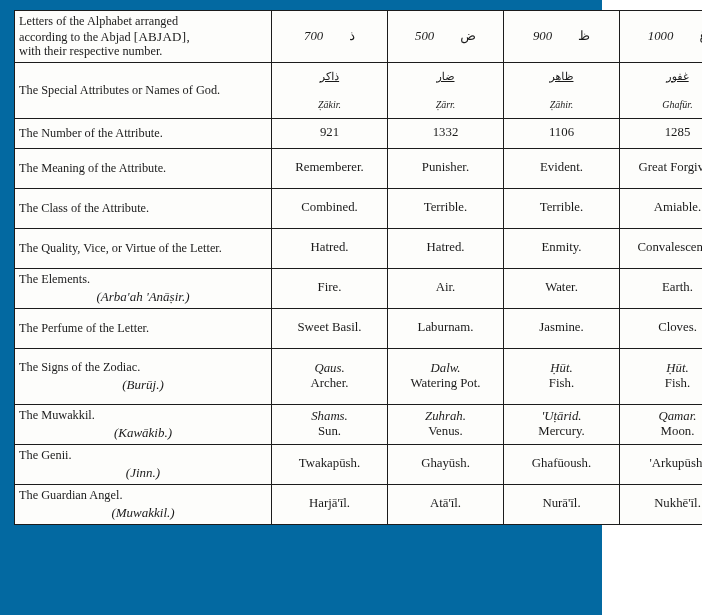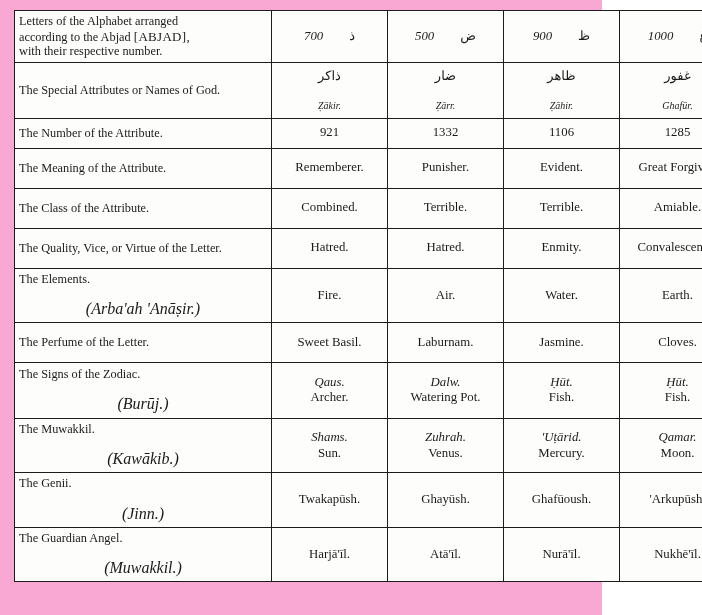--- a/index.html
+++ b/index.html
@@ -11,21 +11,21 @@
     width: 702px;
     height: 615px;
     font-family: "Liberation Serif", serif;
     color: #1a1a1a;
     overflow: hidden;
   }
   #sheet {
     position: relative;
     width: 602px;
     height: 615px;
-    background: #f9a8d4;
+    background: #0369a1;
   }
   table.abjad {
     position: absolute;
     left: 14px;
     top: 10px;
     width: 676px;
     border-collapse: collapse;
     table-layout: fixed;
     font-size: 12.5px;
     background: #fdfdfb;
@@ -48,22 +48,22 @@
     text-align: center;
     font-size: 12.8px;
   }
   .lbl-main {
     display: block;
   }
   .lbl-sub {
     display: block;
     text-align: center;
     font-style: italic;
-    font-size: 16px;
-    margin-top: 14px;
+    font-size: 13px;
+    margin-top: 3px;
   }
   .smallcaps {
     font-size: 13px;
     letter-spacing: .3px;
   }
   .hdr-letters {
     font-size: 12.2px;
     line-height: 1.3;
     padding: 6px 6px 6px 8px;
   }
@@ -72,23 +72,24 @@
     font-size: 13px;
     white-space: nowrap;
   }
   .hdr-num .numword { display: inline-block; margin-right: 26px; font-style: italic; }
   .hdr-num .arabic {
     font-size: 13px;
     display: inline-block;
   }
   .arabic-top {
     display: block;
-    font-size: 13px;
+    font-size: 11px;
     margin-bottom: 16px;
     letter-spacing: .5px;
+    text-decoration: underline;
   }
   .translit {
     display: block;
     font-style: italic;
     font-size: 10px;
   }
   .zod-name, .planet-name, .genii-name {
     display: block;
     font-style: italic;
   }

